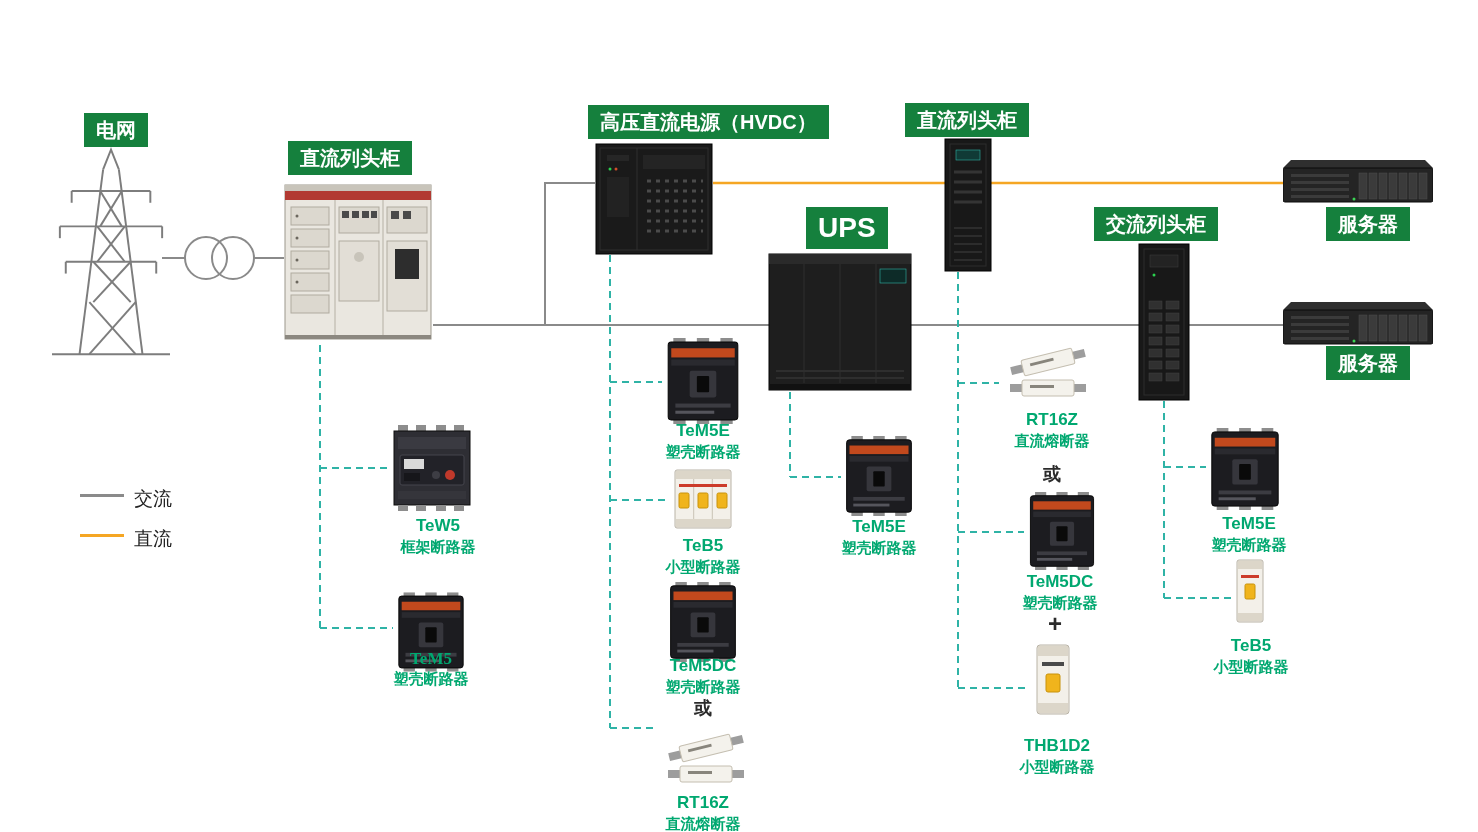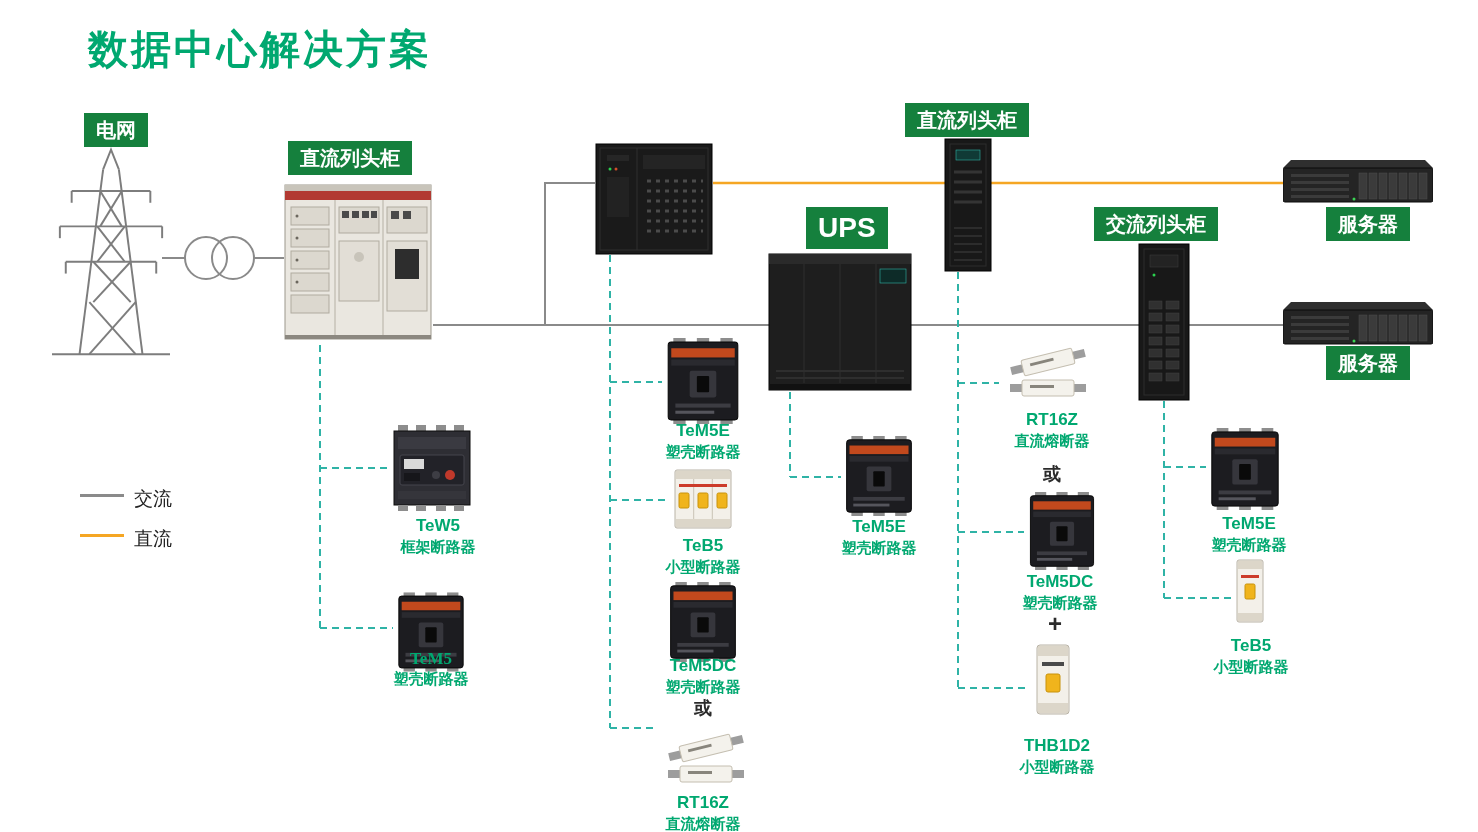--- a/index.html
+++ b/index.html
@@ -18,21 +18,20 @@
   .equip svg { display:block; width:100%; height:100%; }
   .wires { position:absolute; left:0; top:0; z-index:1; }
   .legend-line { position:absolute; width:44px; height:3px; z-index:4; }
   .legend-text { position:absolute; font-size:19px; color:#222; z-index:4; }
 </style>
 </head>
 <body>
 
 <div class="canvas">
 
-  <div class="title">数据中心解决方案</div>
 
   <svg class="wires" width="1478" height="832">
 
     <polyline points="162,258 284,258" fill="none" stroke="#8A8A8A" stroke-width="2"></polyline>
     <polyline points="433,325 1283,325" fill="none" stroke="#8A8A8A" stroke-width="2"></polyline>
     <polyline points="595,183 545,183 545,325" fill="none" stroke="#8A8A8A" stroke-width="2"></polyline>
 
     <polyline points="713,183 1283,183" fill="none" stroke="#F5A623" stroke-width="2.5"></polyline>
 
     <g>
@@ -378,20 +377,21 @@
   </div>
 
   <div class="equip" style="left:1234px; top:558px; width:32px; height:66px;">
     <svg viewBox="0 0 32 66">
         <use href="#sym-mcb1"></use>
       </svg>
   </div>
 
   <div class="tag" style="left:84px; top:113px;">电网</div>
   <div class="tag" style="left:288px; top:141px;">直流列头柜</div>
+  <div class="tag" style="left:588px; top:105px;">高压直流电源（HVDC）</div>
   <div class="tag" style="left:905px; top:103px;">直流列头柜</div>
   <div class="tag big" style="left:806px; top:207px;">UPS</div>
   <div class="tag" style="left:1094px; top:207px;">交流列头柜</div>
   <div class="tag" style="left:1326px; top:207px;">服务器</div>
   <div class="tag" style="left:1326px; top:346px;">服务器</div>
 
   <div class="legend-line" style="left:80px; top:494px; background:#8A8A8A;"></div>
   <div class="legend-text" style="left:134px; top:486px;">交流</div>
   <div class="legend-line" style="left:80px; top:534px; background:#F5A623;"></div>
   <div class="legend-text" style="left:134px; top:526px;">直流</div>

